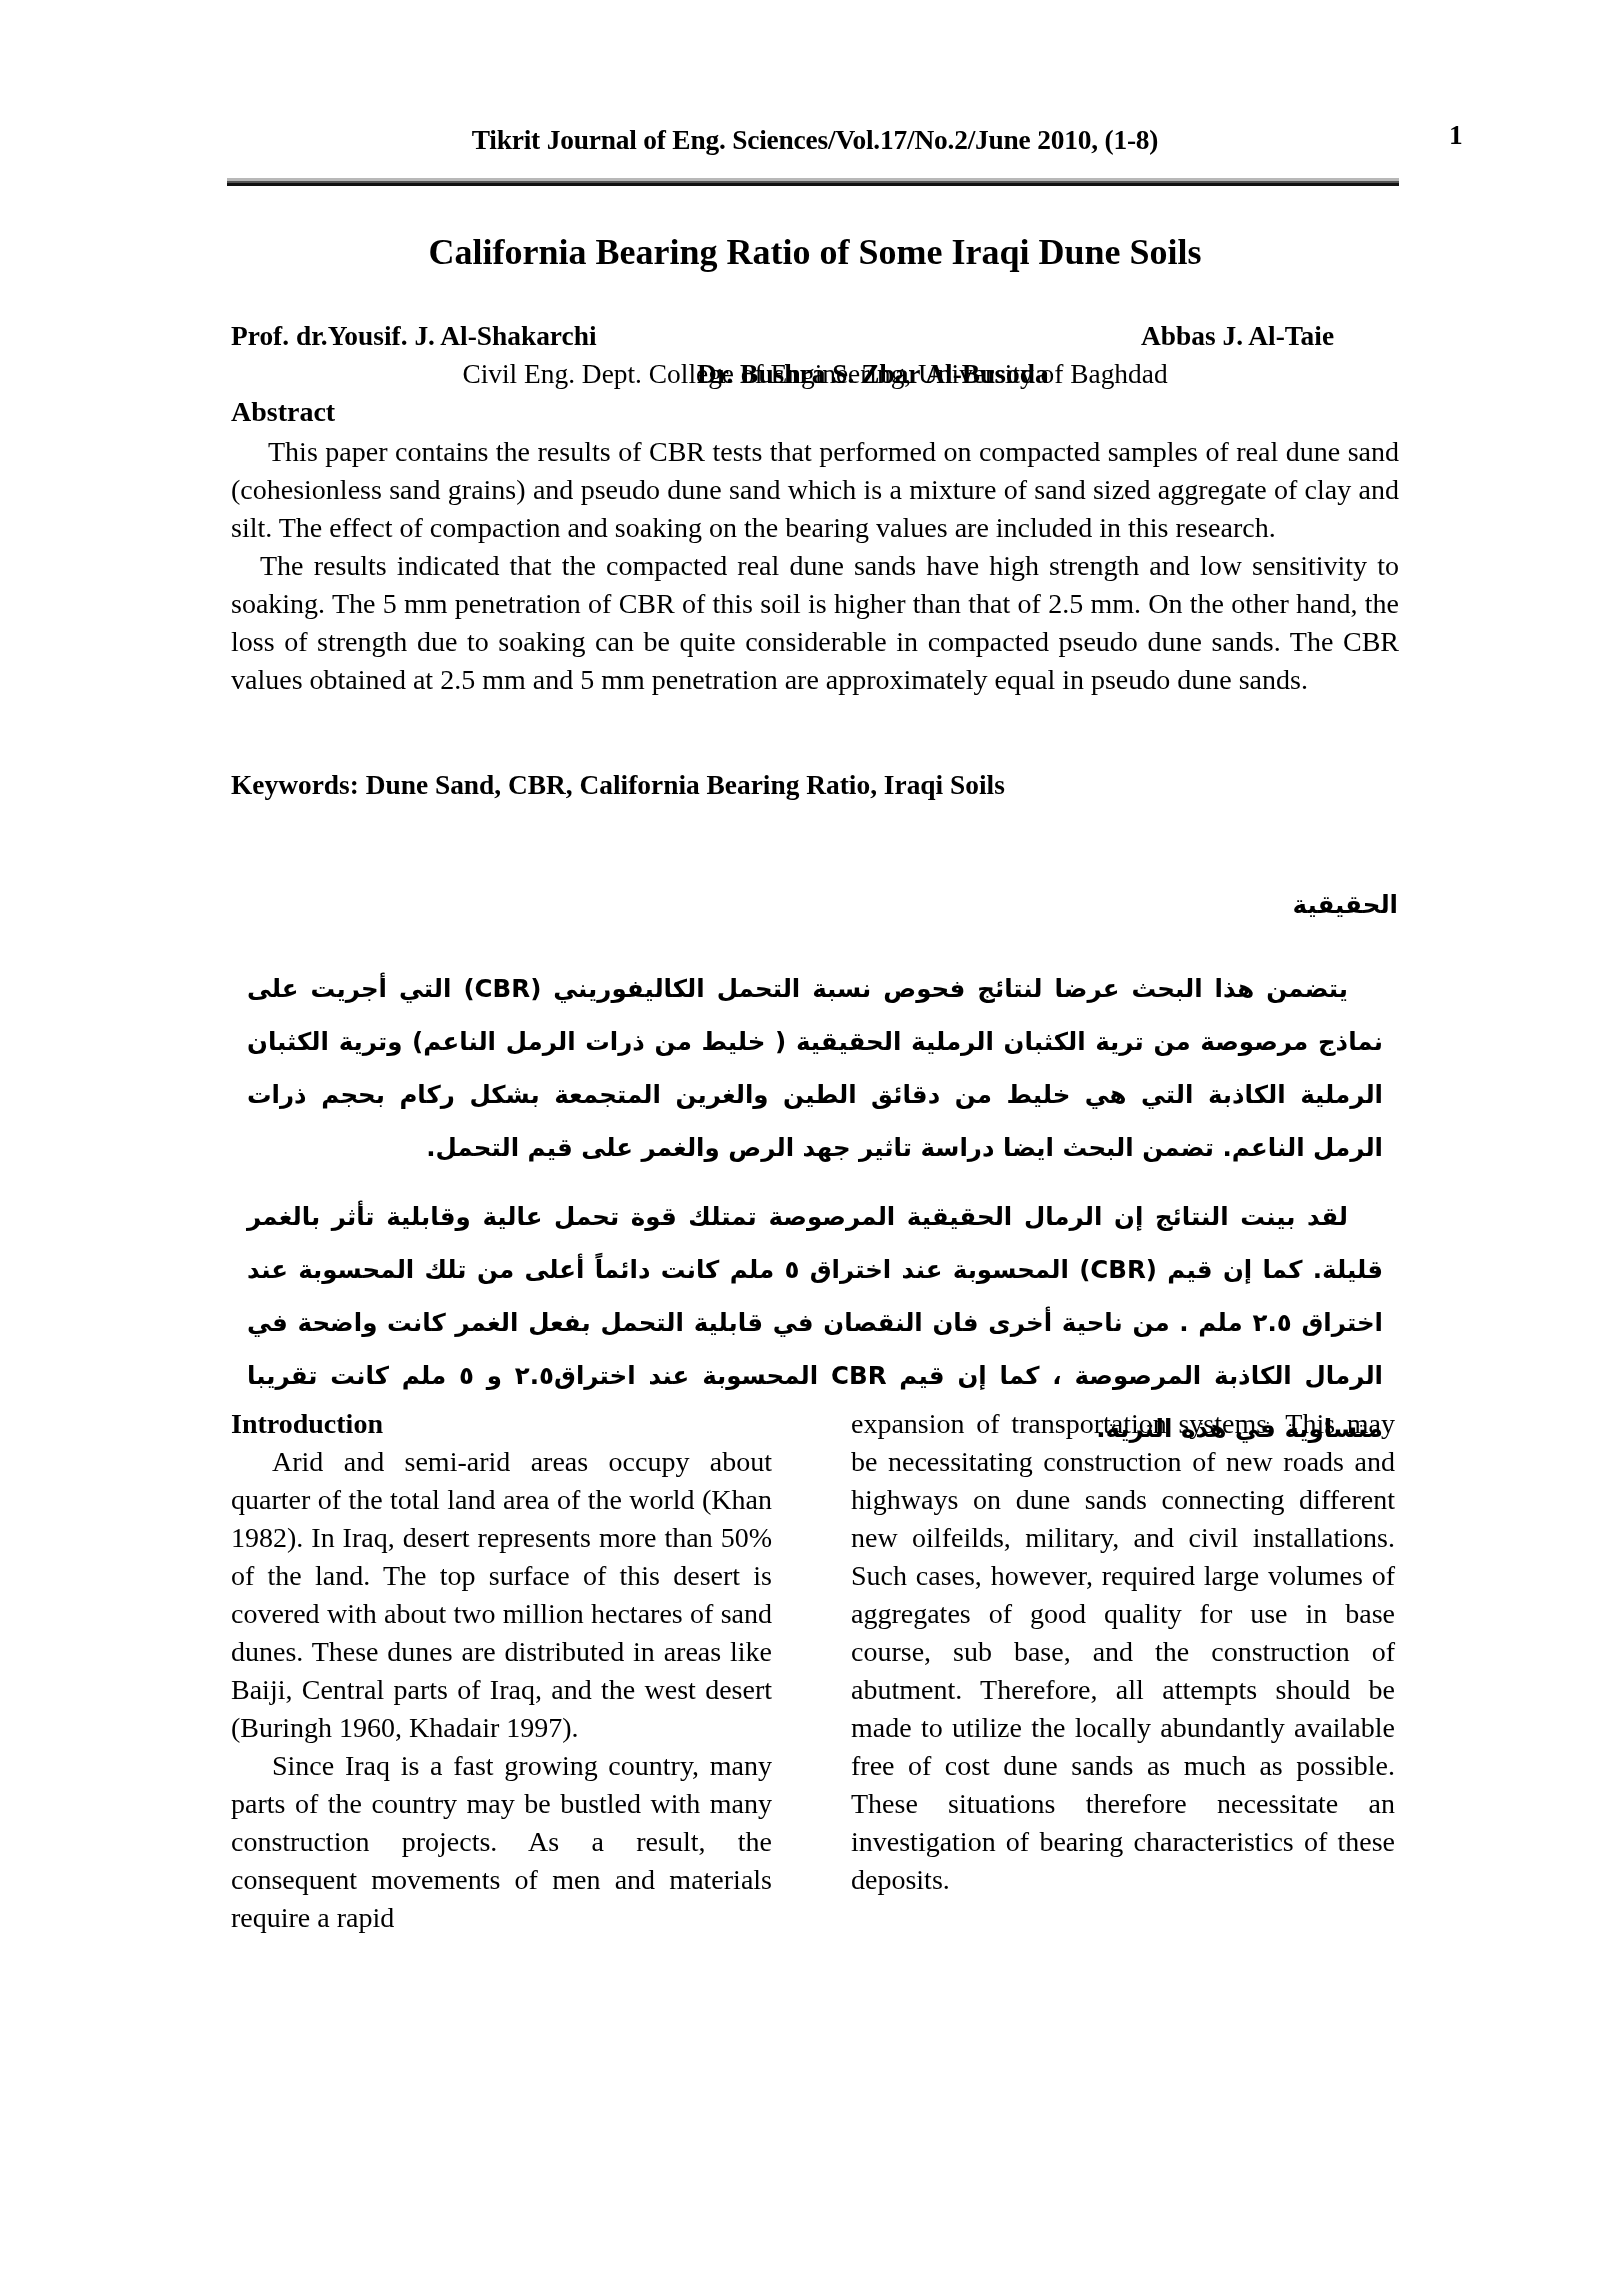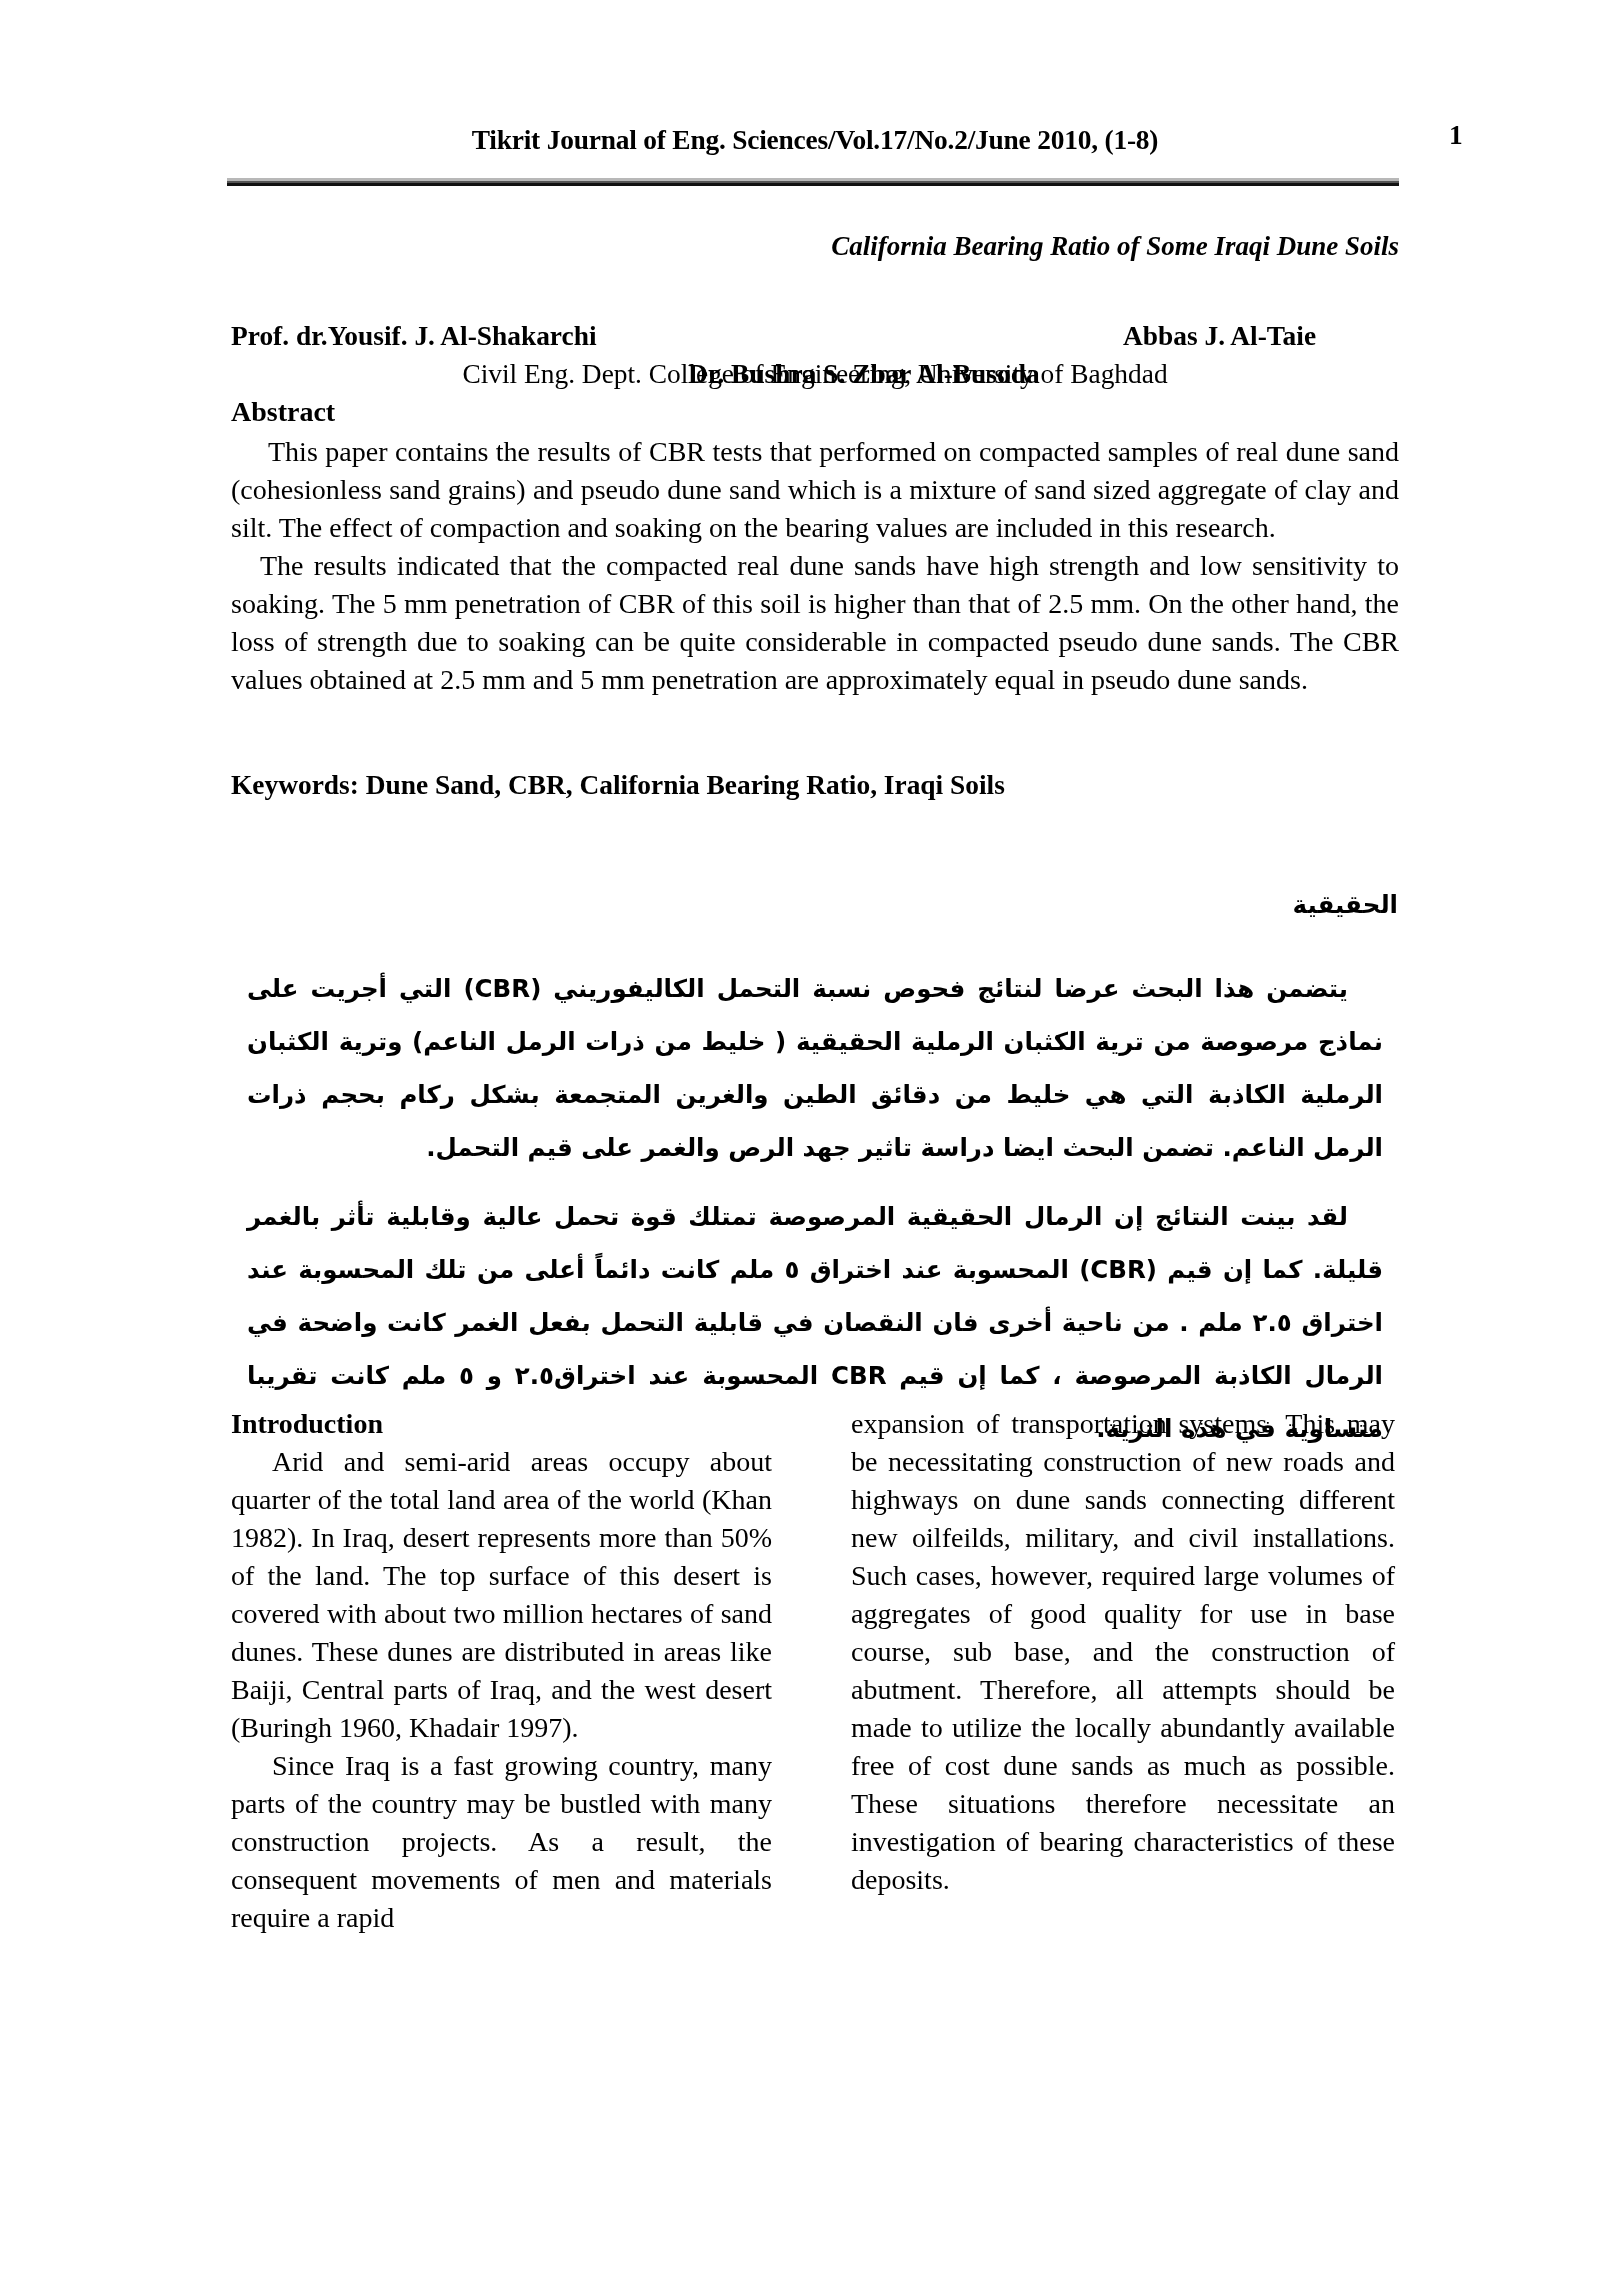--- a/index.html
+++ b/index.html
@@ -30,29 +30,29 @@
       font-size: 27.4px; font-weight: bold;
     }
     .header-rule {
       left: 227px; top: 178px; width: 1172px; height: 7.8px;
       background: linear-gradient(to bottom, #b8b8b8 0px, #b8b8b8 2.9px, #555555 2.9px, #555555 4.9px, #111111 4.9px, #111111 7.8px);
     }
 
     
     .paper-title {
       left: 231px; width: 1168px; top: 231px;
-      text-align: right;
-      font-size: 27px; font-weight: bold; font-style: italic;
+      text-align: center;
+      font-size: 36px; font-weight: bold; 
       white-space: nowrap;
     }
     .authors {
       left: 231px; width: 1168px; top: 321px;
       font-size: 27.4px; font-weight: bold;
       white-space: nowrap;
-      display: flex; gap: 4px;
+      display: flex; gap: 13px;
     }
     .authors span { display: inline-block; }
     .author-1 { width: 453px; }
     .author-2 { width: 431px; margin-top: 38px; }
     .affiliation {
       left: 231px; width: 1168px; top: 359px;
       text-align: center;
       font-size: 27.4px;
       white-space: nowrap;
     }

